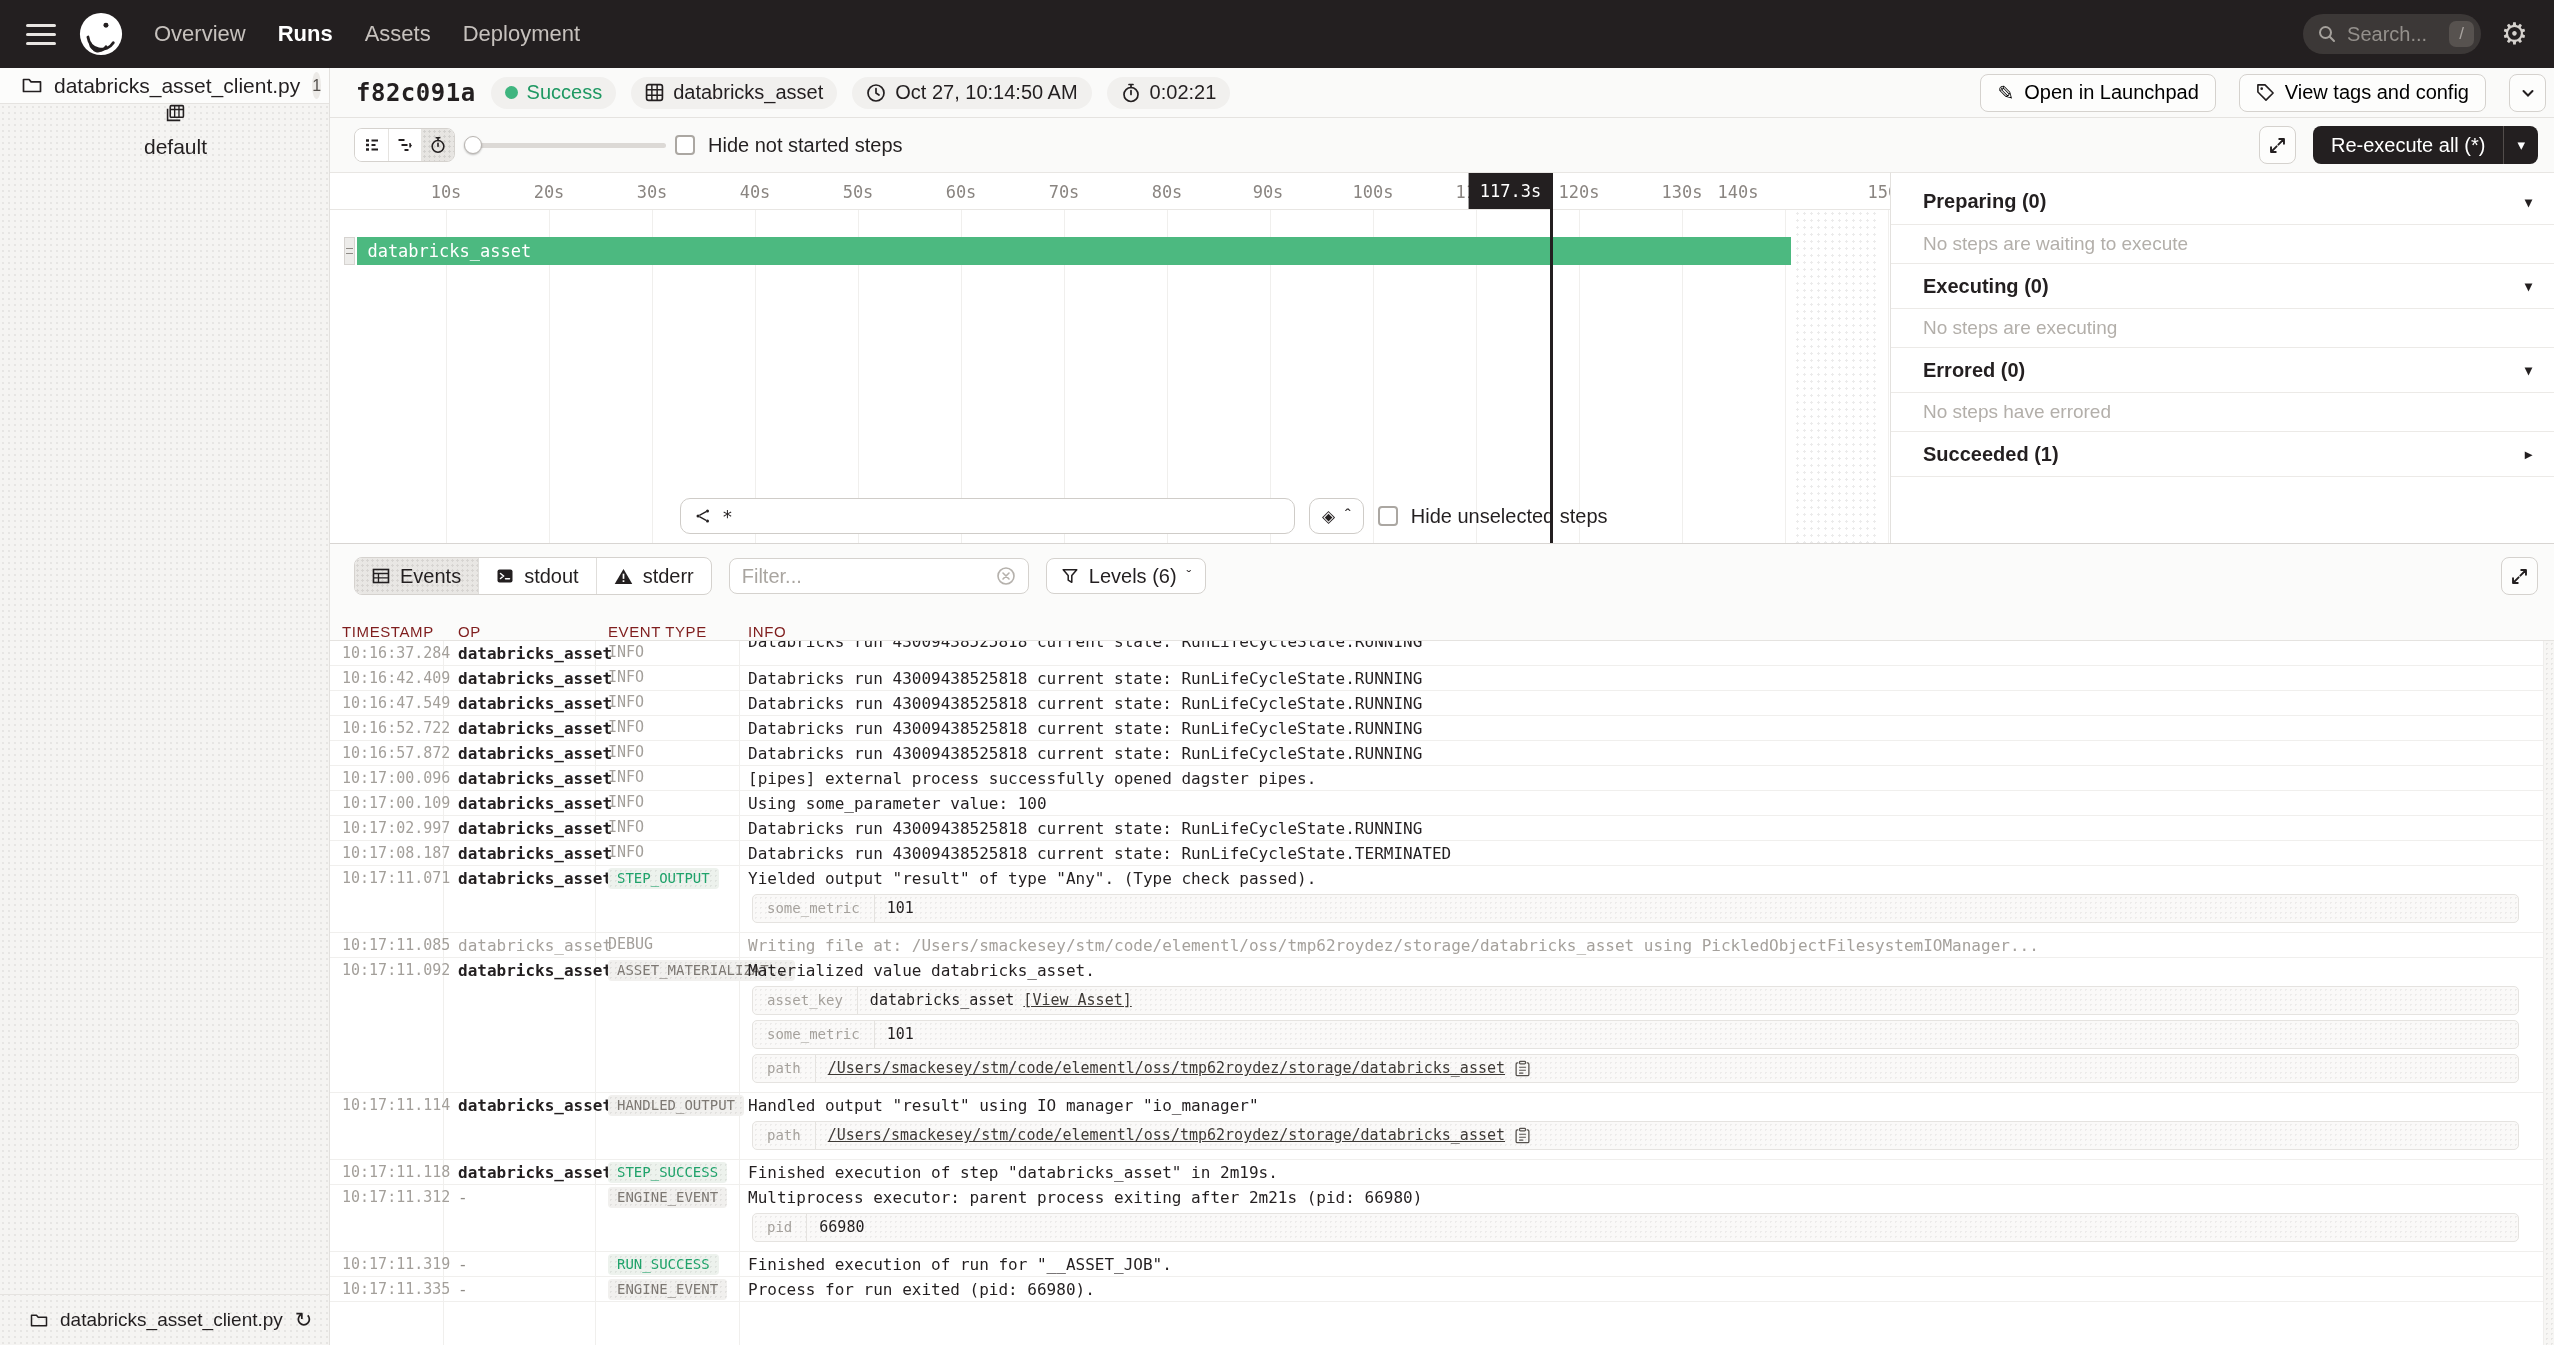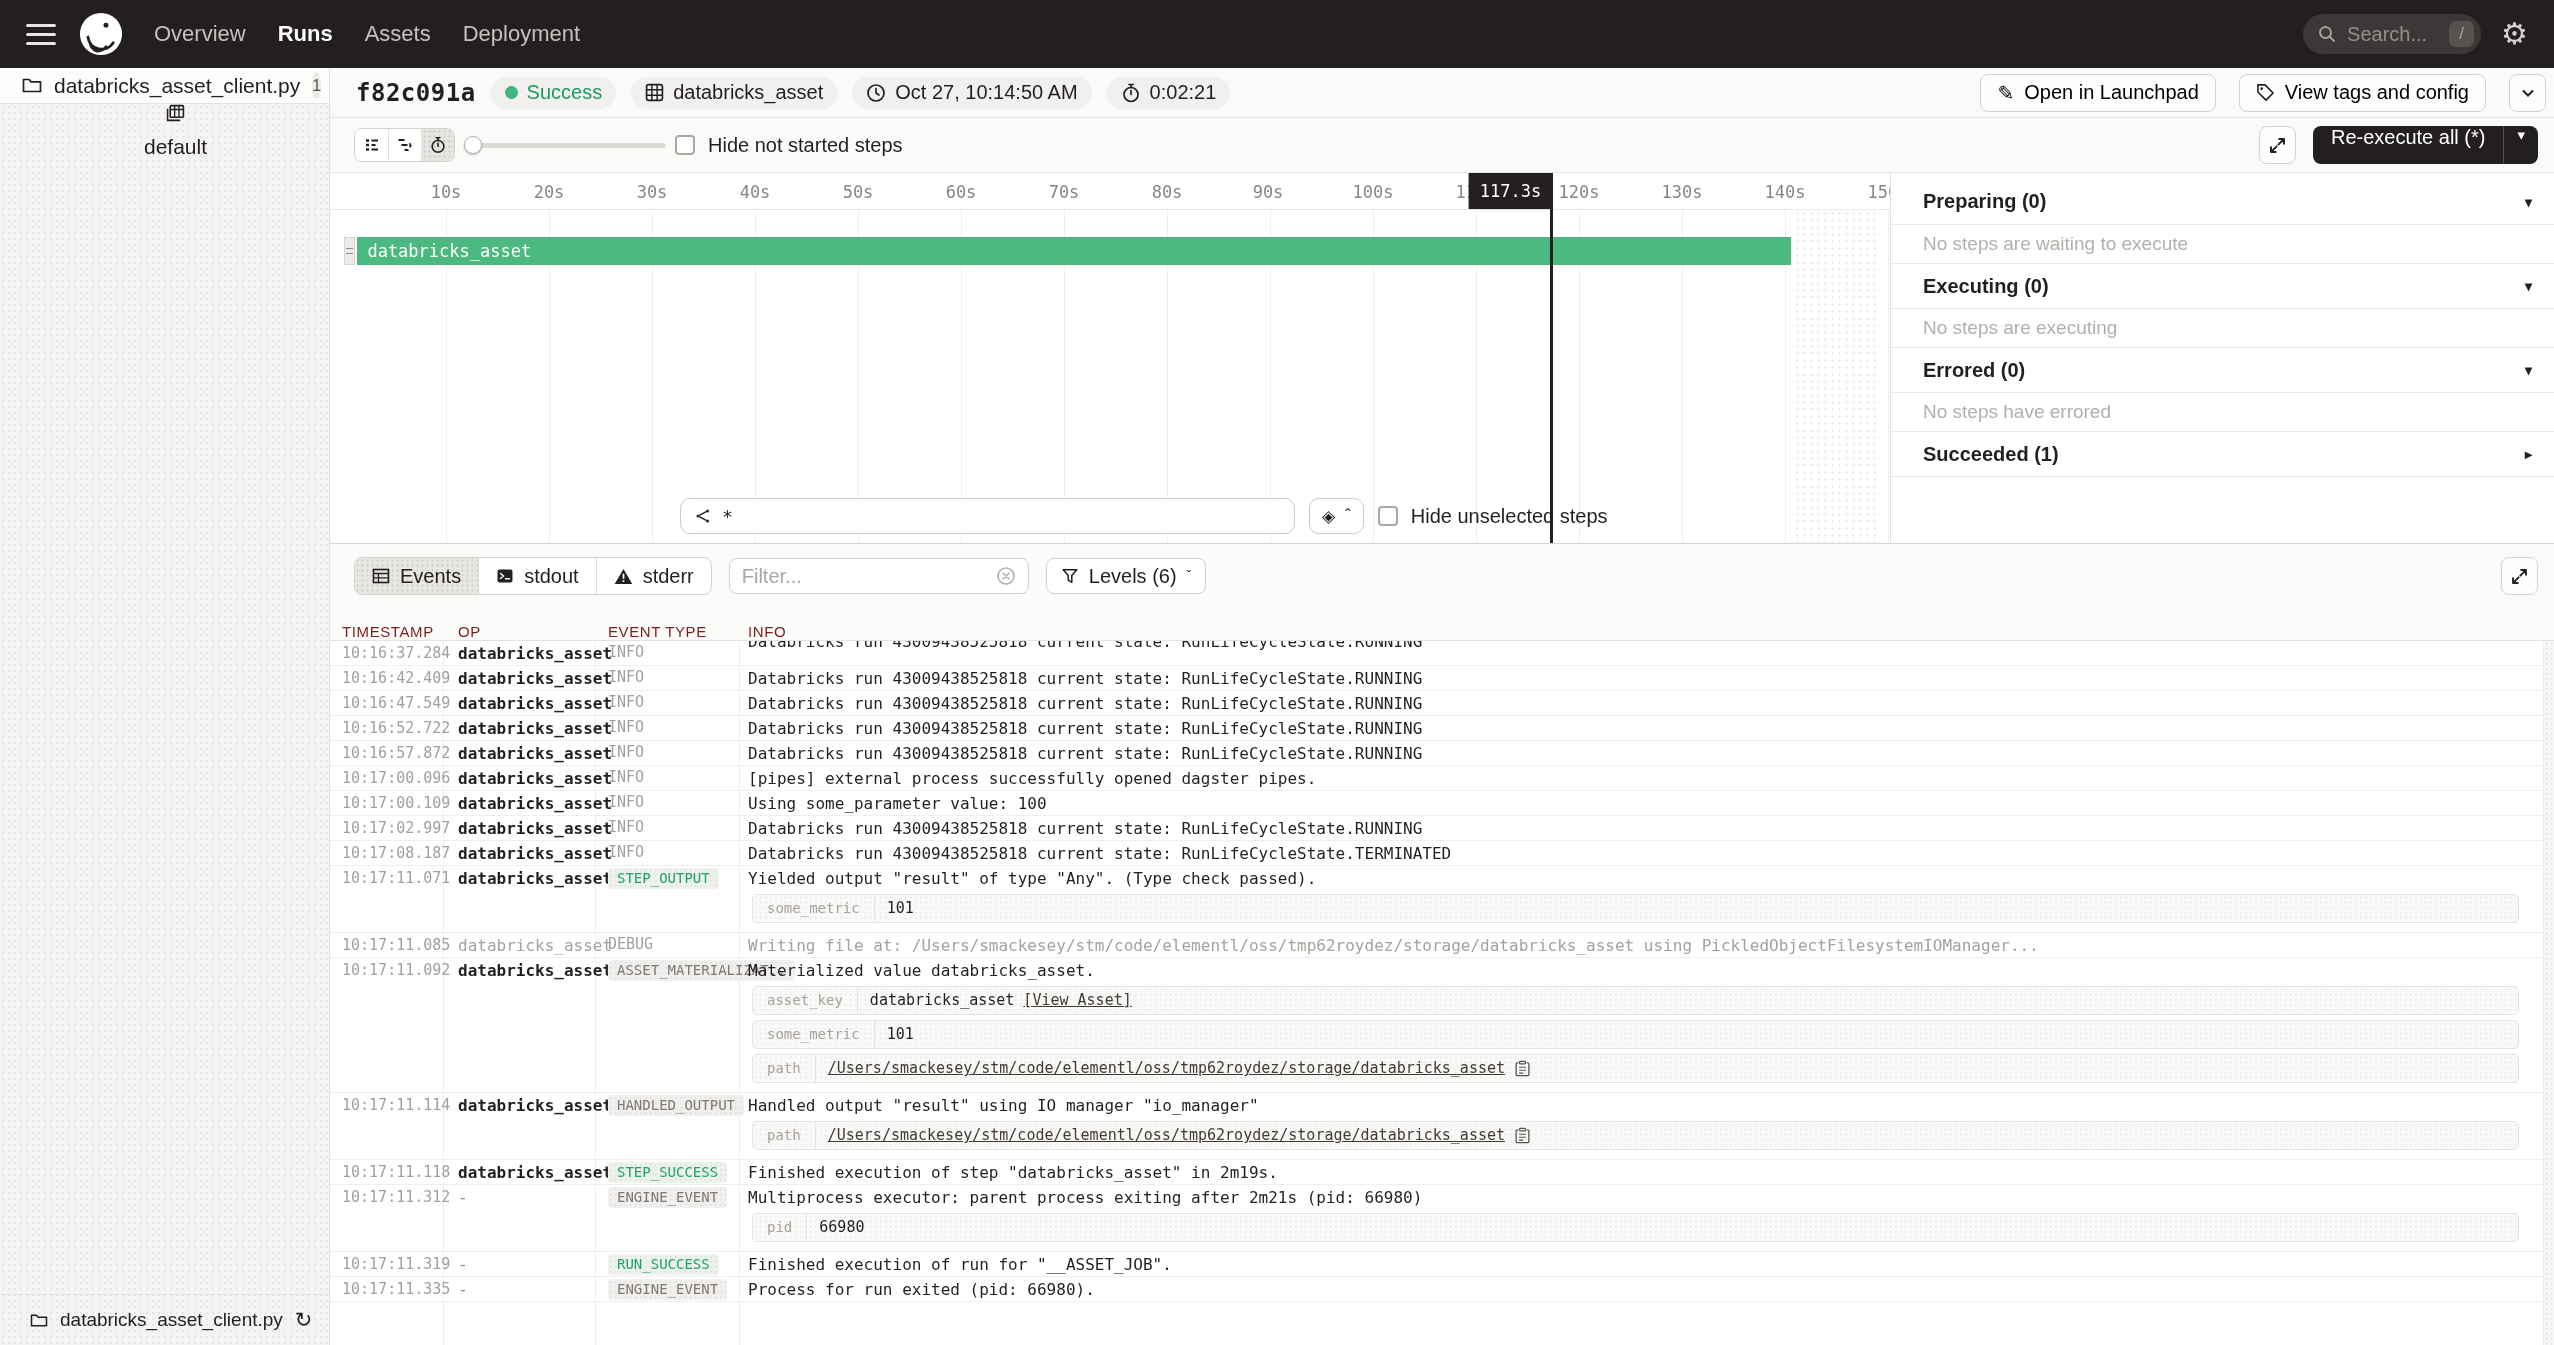--- a/index.html
+++ b/index.html
@@ -51,21 +51,21 @@
 .toolbar { height:54px; display:flex; align-items:center; padding:0 8px 0 24px; gap:9px; flex-shrink:0; }
 .seg { display:flex; border:1px solid #D5D2CE; border-radius:8px; overflow:hidden; background:#fff; }
 .seg-btn { width:33px; height:32px; display:flex; align-items:center; justify-content:center; border-left:1px solid #E5E3E0; cursor:pointer; background:#fff; }
 .seg-btn:first-child { border-left:none; }
 .seg-btn.active { background:#E7E5E2; background-image:radial-gradient(rgba(35,31,32,0.10) 1.1px, transparent 1.1px); background-size:5px 5px; }
 .slider { width:202px; height:20px; position:relative; display:flex; align-items:center; }
 .slider .track { width:100%; height:5px; border-radius:3px; background:#DCD9D6; }
 .slider .knob { position:absolute; left:0; top:1px; width:18px; height:18px; border-radius:50%; background:#fff; border:1px solid #B9B5B1; box-shadow:0 1px 2px rgba(0,0,0,.25); cursor:pointer; }
 .check { display:flex; align-items:center; gap:13px; font-size:20px; cursor:pointer; }
 .checkbox { width:20px; height:20px; border:2px solid #ABA7A2; border-radius:4px; background:#fff; }
-.btn-dark { height:38px; background:#231F20; color:#fff; border-radius:8px; display:flex; align-items:flex-start; font-size:20px; margin-right:8px; cursor:pointer; }
+.btn-dark { height:38px; background:#231F20; color:#fff; border-radius:8px; display:flex; align-items:center; font-size:20px; margin-right:8px; cursor:pointer; }
 .btn-dark .lbl { padding:0 18px; }
 .btn-dark .vsep { width:1px; align-self:stretch; background:#524D4B; }
 .btn-dark .caret { padding:0 13px; font-size:15px; }
 
 
 .gantt-wrap { height:371px; display:flex; flex-shrink:0; }
 .gantt { width:1560px; flex-shrink:0; position:relative; background:#fff; border-top:1px solid #E8E6E3; overflow:hidden; }
 .axis-line { position:absolute; top:36px; left:0; right:0; height:1px; background:#E8E6E3; }
 .tick { position:absolute; top:9px; transform:translateX(-50%); font-size:17px; color:#8A8581; }
 .gridline { position:absolute; top:37px; bottom:0; width:1px; background:#F0EFED; }
@@ -327,21 +327,21 @@
               <div class="tick m" style="left: 938px;">90s</div>
               <div class="gridline" style="left: 1043px;"></div>
               <div class="tick m" style="left: 1043px;">100s</div>
               <div class="gridline" style="left: 1146px;"></div>
               <div class="tick m" style="left: 1146px;">110s</div>
               <div class="gridline" style="left: 1249px;"></div>
               <div class="tick m" style="left: 1249px;">120s</div>
               <div class="gridline" style="left: 1352px;"></div>
               <div class="tick m" style="left: 1352px;">130s</div>
               <div class="gridline" style="left: 1455px;"></div>
-              <div class="tick m" style="left: 1455px;">140s</div>
+              <div class="tick m" style="left: 1408px;">140s</div>
               <div class="gridline" style="left: 1558px;"></div>
               <div class="tick m" style="left: 1558px;">150s</div>
             </div>
           <div class="bar-handle" id="bar-handle" style="left: 14.42px;">
               <i></i>
               <i></i>
             </div>
           <div class="gbar m" id="gantt-bar" style="left: 27.42px; width: 1433.76px; background: rgb(76, 185, 128);">databricks_asset</div>
           <div class="dotregion" id="dotregion" style="left: 1464.18px; width: 83.82px;"></div>
           <div class="marker-box m" id="marker-box" style="left: 1222.19px;">117.3s</div>

